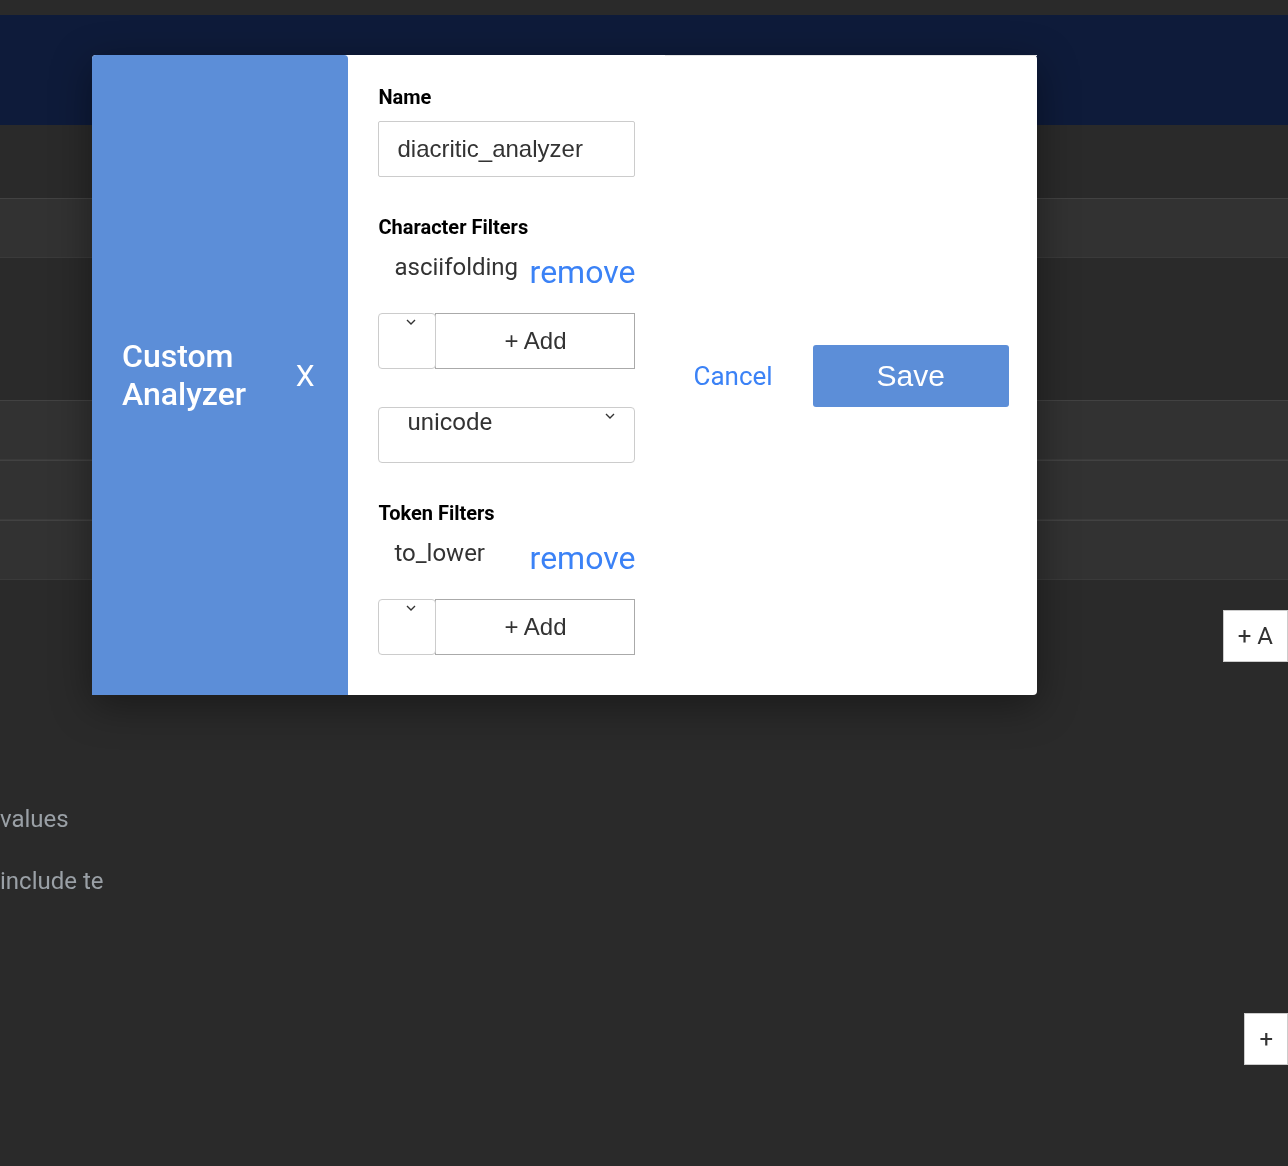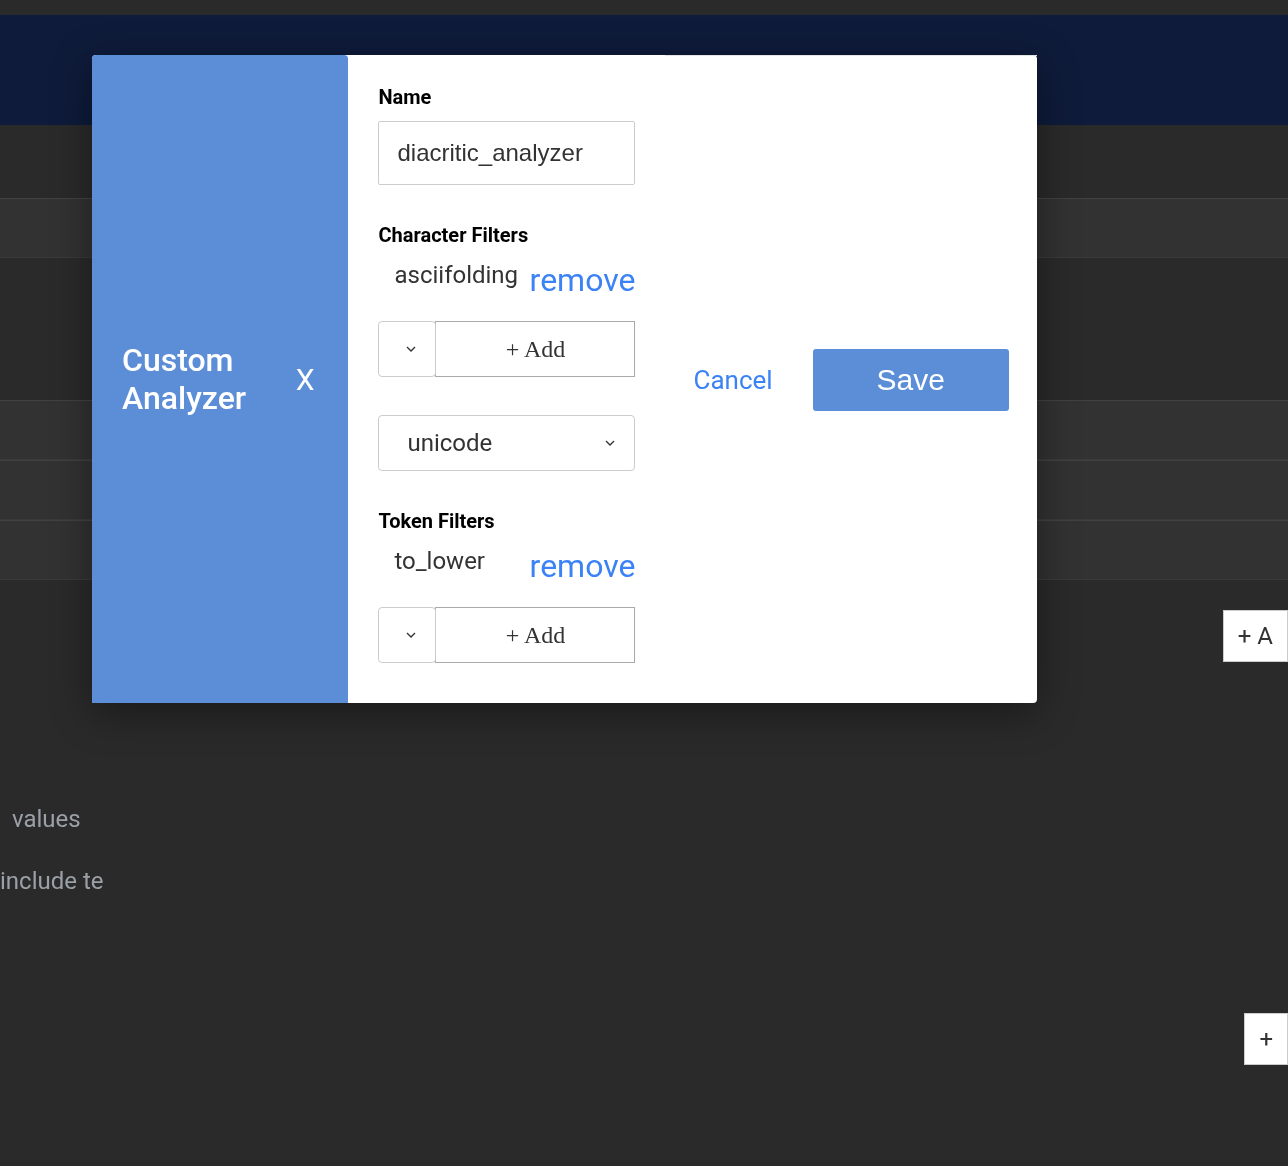--- a/index.html
+++ b/index.html
@@ -84,21 +84,21 @@
       padding: 30px 30px 40px 30px;
     }
     .section-label {
       font-size: 20px;
       font-weight: 700;
       color: #000;
       margin-bottom: 12px;
     }
     .text-input {
       width: 100%;
-      height: 64px;
+      height: 56px;
       border: 1px solid #ccc;
       border-radius: 2px;
       padding: 0 18px;
       font-size: 24px;
       color: #333;
       outline: none;
     }
     .section-gap {
       margin-top: 38px;
     }
@@ -121,21 +121,20 @@
       width: 100%;
       height: 56px;
       margin-top: 8px;
     }
     .select-wrap {
       flex: 1;
       position: relative;
       border: 1px solid #ccc;
       border-radius: 4px;
       display: flex;
-      align-items: center;
       padding: 0 28px;
       background: #fff;
     }
     .select-wrap.full {
       width: 100%;
     }
     .select-value {
       font-size: 24px;
       color: #333;
     }
@@ -149,21 +148,20 @@
     .chevron svg { width: 16px; height: 16px; }
     .add-btn {
       width: 200px;
       border: 1px solid #aaa;
       background: #fff;
       font-size: 24px;
       color: #333;
       cursor: pointer;
       border-left: 1px solid #aaa;
       margin-left: -1px;
-      font-family: Liberation Serif, serif;
     }
     .modal-footer {
       border-top: 1px solid #e5e5e5;
       padding: 24px 28px;
       display: flex;
       justify-content: flex-end;
       align-items: center;
       gap: 40px;
     }
     .cancel-link {
@@ -186,21 +184,21 @@
 
 <div class="backdrop">
   <div class="bg-band-top"></div>
   <div class="bg-row" style="top:198px;"></div>
   <div class="bg-row" style="top:400px;"></div>
   <div class="bg-row" style="top:460px;"></div>
   <div class="bg-row" style="top:520px;"></div>
   <div class="bg-add-btn" style="top:610px;">
     <span>+ A</span>
   </div>
-  <div class="bg-text" style="top:805px; left:12px;">values</div>
+  <div class="bg-text" style="top:805px; left:0;">values</div>
   <div class="bg-text" style="top:867px; left:0;">include te</div>
   <div class="bg-add-btn" style="top:1013px;">
     <span>+</span>
   </div>
 </div>
 
 <div class="modal">
 
   <div class="modal-header">
     <div class="modal-title">Custom Analyzer</div>

